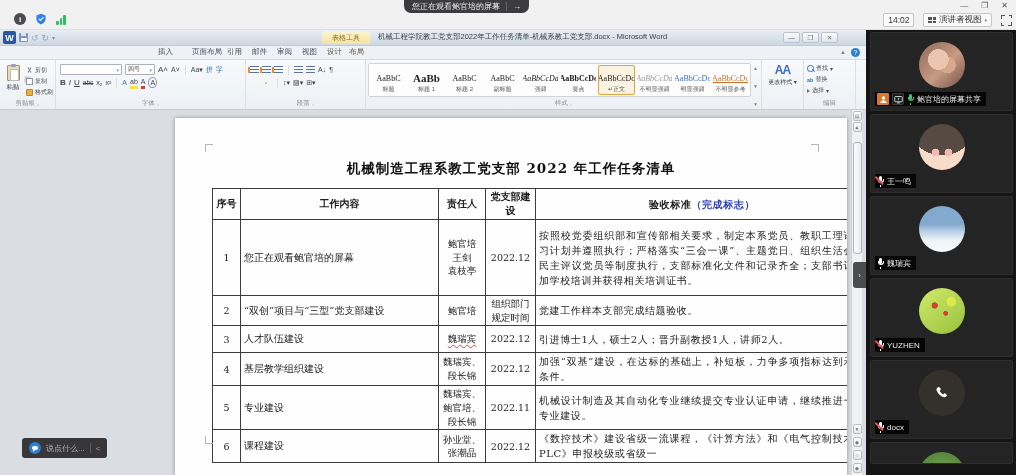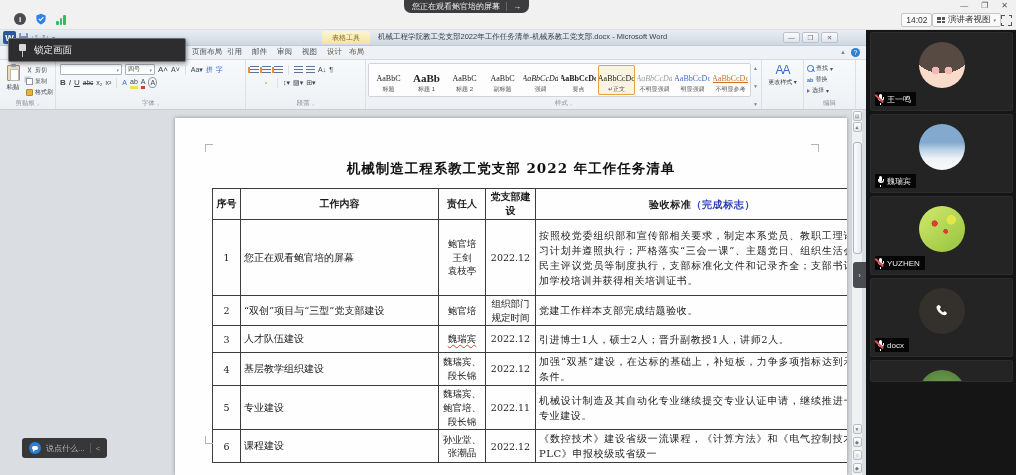--- a/index.html
+++ b/index.html
@@ -11,21 +11,21 @@
 .banner{position:absolute;left:404px;top:0;height:13px;background:#3c3c3e;border-radius:0 0 7px 7px;display:flex;align-items:center;padding:0 8px;gap:6px;color:#eee;font-size:8px;white-space:nowrap}
 .banner .arrow{border-left:1px solid #666;padding-left:6px;color:#fff;cursor:pointer}
 .ovl{position:absolute;left:14px;top:13px;display:flex;gap:9px;align-items:center}
 .ic-info{width:12px;height:12px;border-radius:50%;background:#4c4c50;color:#fff;font-size:8px;font-weight:bold;display:flex;align-items:center;justify-content:center}
 .ic-shield{width:12px;height:12px}
 .ic-signal{display:flex;align-items:flex-end;gap:1px;height:11px}
 .ic-signal span{width:2.5px;background:#2fbf5f;border-radius:1px}
 .ic-signal .s1{height:4px}.ic-signal .s2{height:7px}.ic-signal .s3{height:10px}
 .mwc{position:absolute;right:8px;top:1px;display:flex;gap:13px;color:#555;font-size:8px}
 .mwc span{cursor:pointer;line-height:10px}
-.sbtool{position:absolute;right:4px;top:13px;display:flex;gap:0;align-items:center}
+.sbtool{position:absolute;right:4px;top:13px;display:flex;gap:9px;align-items:center}
 .chip{border:1px solid #c6c6c6;background:#fafafa;border-radius:2px;height:14px;display:flex;align-items:center;padding:0 4px;font-size:8.5px;color:#333;gap:3px;cursor:pointer}
 .ic-grid{display:inline-grid;grid-template-columns:4px 2.5px;grid-gap:1px}
 .ic-grid i{background:#555;height:2.5px;display:block}
 .ic-fs{position:relative;width:11px;height:11px;cursor:pointer}
 .ic-fs::before,.ic-fs::after{content:"";position:absolute;width:3px;height:3px;border:1.2px solid #555}
 .ic-fs::before{left:0;top:0;border-right:none;border-bottom:none;box-shadow:8px 0 0 -1.2px transparent}
 .ic-fs::after{right:0;bottom:0;border-left:none;border-top:none}
 .ic-fs .c2{position:absolute;right:0;top:0;width:3px;height:3px;border:1.2px solid #555;border-left:none;border-bottom:none}
 .ic-fs .c3{position:absolute;left:0;bottom:0;width:3px;height:3px;border:1.2px solid #555;border-right:none;border-top:none}
 
@@ -94,21 +94,21 @@
 .chipv .nm{font-size:6px;color:#555;white-space:nowrap;line-height:9px}
 .chipv.h1 .pv{font-size:11px;font-weight:bold}
 .chipv.it .pv{font-style:italic}
 .chipv.bold .pv{font-weight:bold}
 .chipv.gray .pv{color:#9aa0a6;font-style:italic}
 .chipv.blue .pv{color:#3b6cc5}
 .chipv.oru .pv{color:#c9702c;text-decoration:underline}
 .chipv.sel{border-color:#e2a33d;background:#fbf3e1}
 .chiparr{display:flex;flex-direction:column;justify-content:space-between;padding:2px 0 2px 2px;font-size:5px;color:#77828e}
 .chgst{width:42px;display:flex;flex-direction:column;align-items:center;padding-top:4px;cursor:pointer}
-.aa{font-size:12px;font-weight:normal;color:#3b6cc5;line-height:12px;letter-spacing:-1px}
+.aa{font-size:12px;font-weight:bold;color:#3b6cc5;line-height:12px;letter-spacing:-1px}
 .chgst b{font-weight:normal;font-size:6px;color:#3f4650;margin-top:2px}
 .editg{width:52px;padding:4px 3px 0;display:flex;flex-direction:column;gap:2px}
 .ic-find{width:7px;height:7px;position:relative}
 .ic-find::before{content:"";position:absolute;left:0;top:0;width:4.5px;height:4.5px;border:1px solid #3a6fc4;border-radius:50%}
 .ic-find::after{content:"";position:absolute;left:4.5px;top:4.5px;width:3px;height:1px;background:#3a6fc4;transform:rotate(45deg)}
 .ic-repl{font-size:5.5px;color:#3a6fc4;font-weight:bold}
 .ic-sel{width:0;height:0;border-left:3px solid #6b7787;border-top:2.5px solid transparent;border-bottom:2.5px solid transparent}
 
 
 .docarea{position:absolute;left:0;top:80px;width:100%;height:365px;background:#dadde1;overflow:hidden}
@@ -246,24 +246,20 @@
       <span class="tab" style="left:227px">引用</span>
       <span class="tab" style="left:252px">邮件</span>
       <span class="tab" style="left:277px">审阅</span>
       <span class="tab" style="left:302px">视图</span>
       <span class="tab ctx" style="left:327px">设计</span>
       <span class="tab ctx" style="left:349px">布局</span>
       <span class="collapser">▲</span>
       <span class="helpq">?</span>
     </div>
 
-    <div class="tooltip">
-      <span class="pin"></span>
-      <span>锁定画面</span>
-    </div>
 
     <div class="ribbon">
       <div class="grp clip">
         <div class="pastebtn">
           <span class="ic-paste"></span>
           <b>粘贴</b>
         </div>
         <div class="clipcol">
           <span class="mini">
               <span class="ic-cut"></span>
@@ -493,20 +489,44 @@
       <span class="ph">说点什么...</span>
       <span class="dv"></span>
       <span class="cl">&lt;</span>
     </div>
 
     <div class="flyout">›</div>
   </div>
 
   <div class="sidebar">
 
+    <div class="tile">
+      <span class="av photo"></span>
+      <span class="plabel">
+        <span class="badge orange">
+          <svg width="9" height="9" viewBox="0 0 12 12">
+              <circle cx="6" cy="4" r="2.3" fill="#fff"></circle>
+              <path d="M1.7 10.6c.5-2.5 2.3-3.7 4.3-3.7s3.8 1.2 4.3 3.7z" fill="#fff"></path>
+            </svg>
+        </span>
+        <span class="badge darkb">
+          <svg width="9" height="9" viewBox="0 0 12 12">
+              <rect x="1" y="2" width="10" height="7" rx="1" fill="none" stroke="#fff" stroke-width="1"></rect>
+              <path d="M6 7V4.2M4.8 5.2 6 4l1.2 1.2" stroke="#7fe29a" stroke-width="1" fill="none"></path>
+              <line x1="4" y1="10.6" x2="8" y2="10.6" stroke="#fff" stroke-width="1"></line>
+            </svg>
+        </span>
+        <span class="mic green">
+            <span class="b"></span>
+            <span class="u"></span>
+            <span class="s"></span>
+          </span>
+        <span class="nm">鲍官培的屏幕共享</span>
+      </span>
+    </div>
 
     <div class="tile">
       <span class="av boy"></span>
       <span class="plabel">
         <span class="mic muted">
             <span class="b"></span>
             <span class="u"></span>
             <span class="s"></span>
           </span>
         <span class="nm">王一鸣</span>

